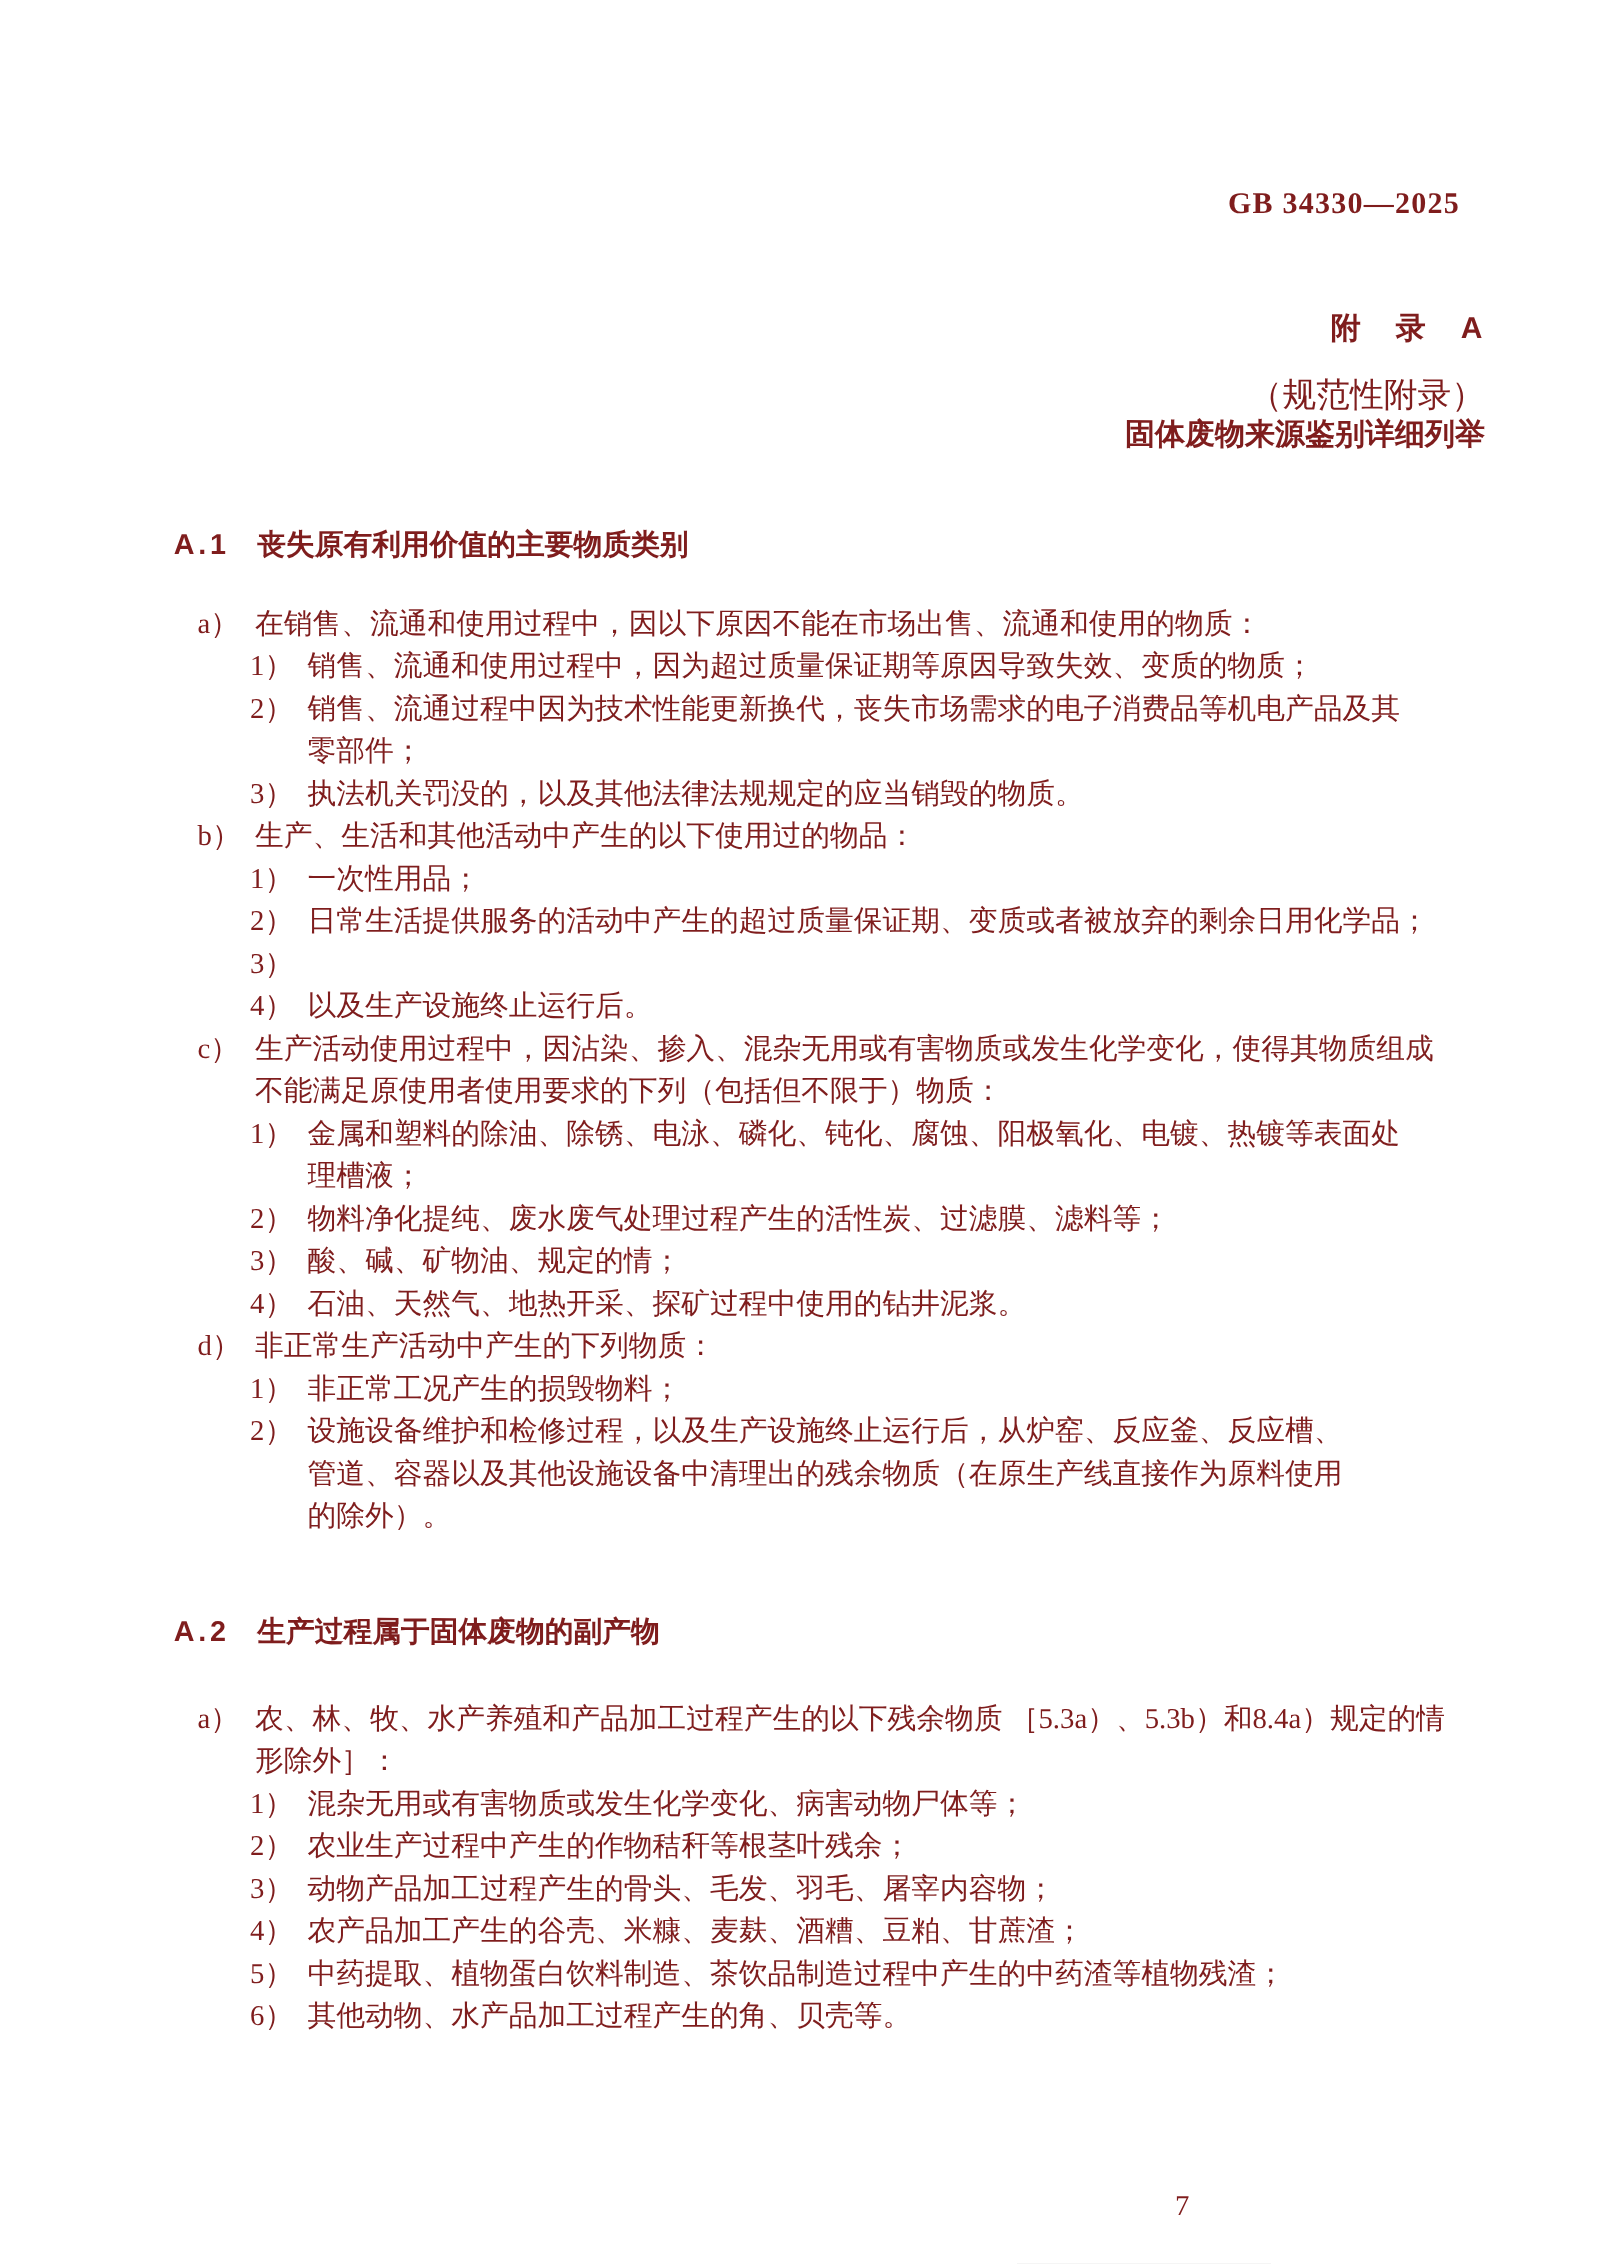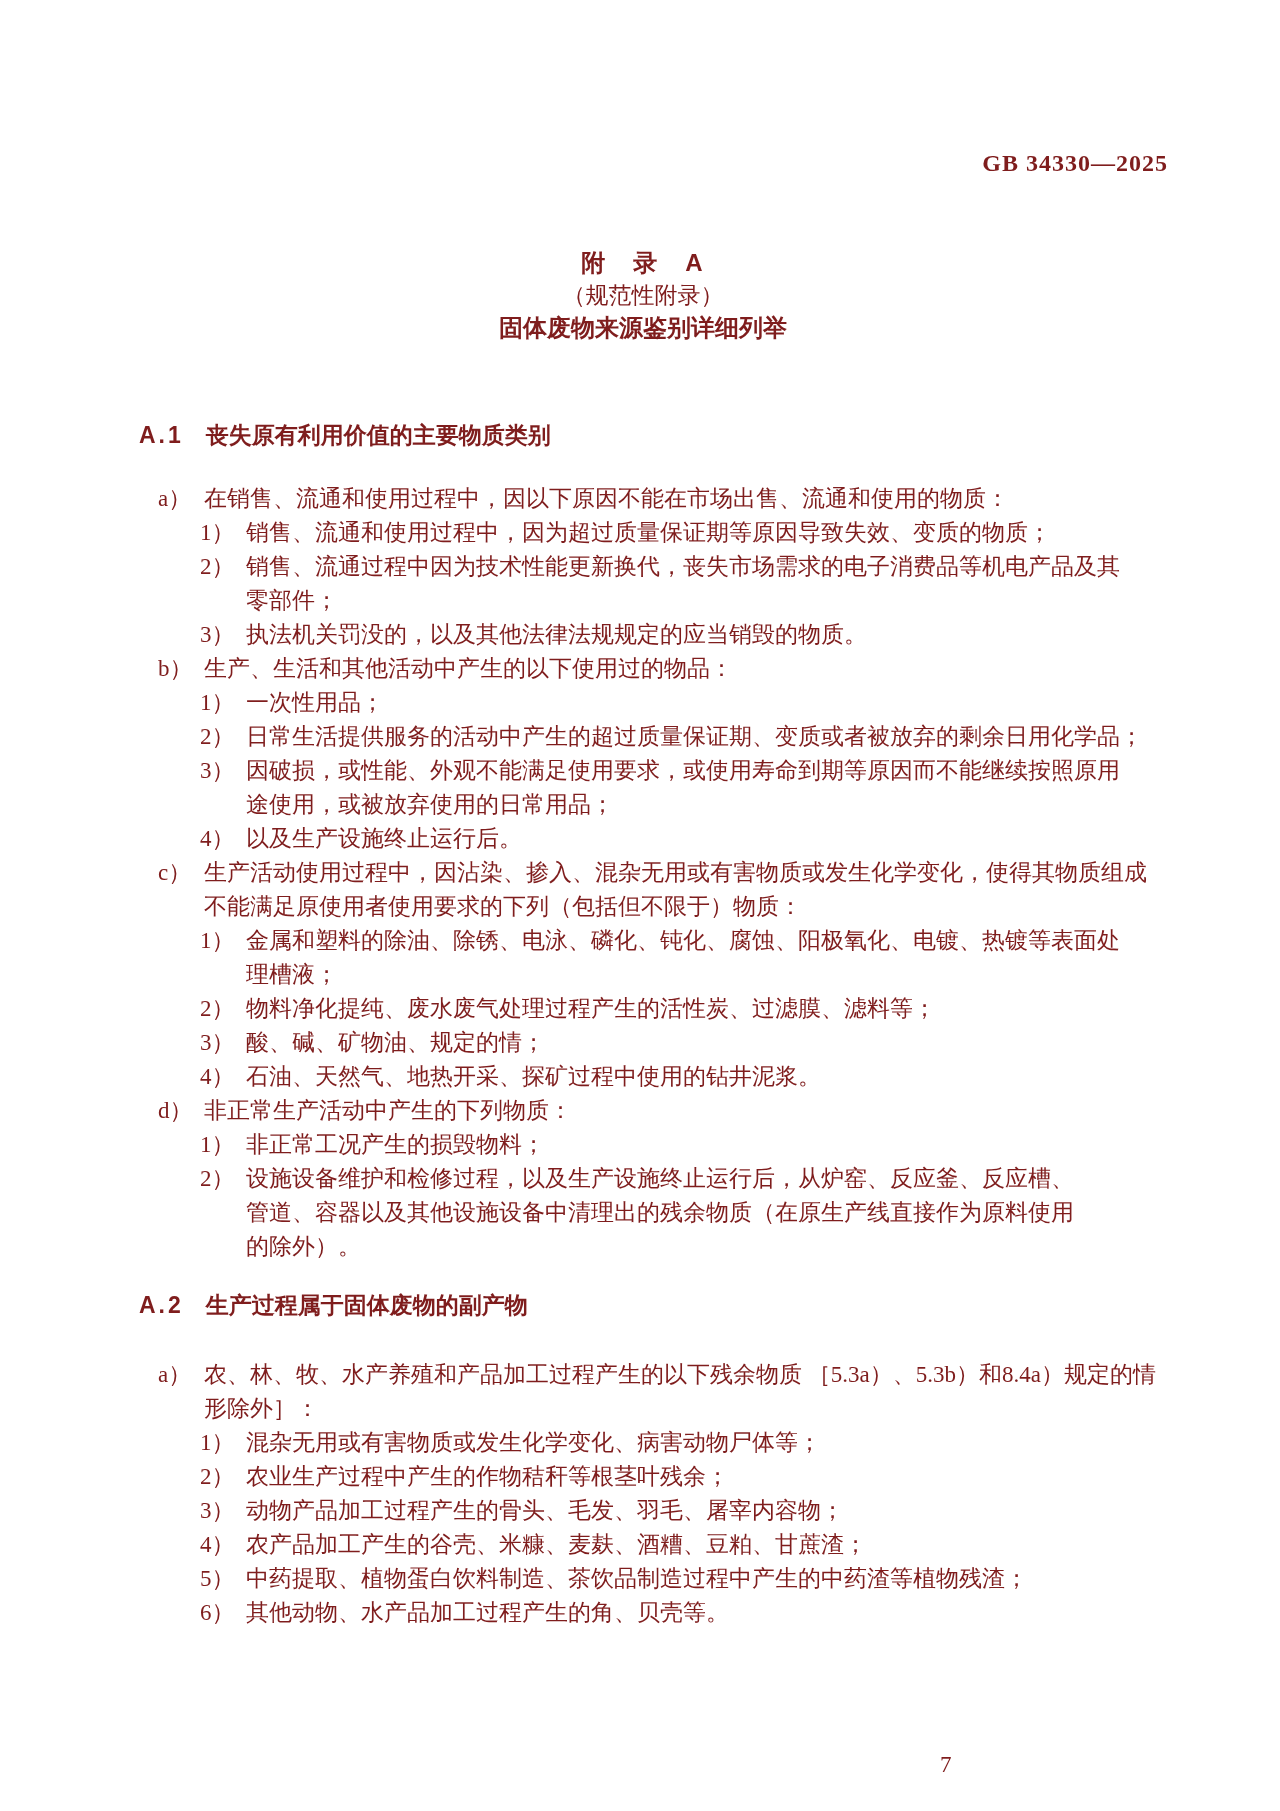--- a/index.html
+++ b/index.html
@@ -11,27 +11,27 @@
     color:#7f1d1d;
     font-family:"Liberation Serif","DejaVu Serif",serif;
     overflow:hidden;
   }
   .std-code{
     position:absolute;top:150px;left:0;right:112px;
     text-align:right;
     font-weight:bold;font-size:24px;letter-spacing:1px;
     font-family:"Liberation Serif","DejaVu Serif",serif;
   }
-  .title-block{position:absolute;left:115px;width:1056px;top:246px;text-align:center;}
+  .title-block{position:absolute;left:132px;width:1056px;top:246px;text-align:right;}
   .title-line1{
     font-family:"Liberation Sans","DejaVu Sans",sans-serif;
     font-weight:bold;font-size:24px;line-height:34px;letter-spacing:2px;
   }
   .title-line2{
-    font-size:23px;line-height:32px;margin-top:0;
+    font-size:27px;line-height:32px;margin-top:20px;
   }
   .title-line3{
     font-family:"Liberation Sans","DejaVu Sans",sans-serif;
     font-weight:bold;font-size:24px;line-height:32px;
   }
   .section-heading{
     position:absolute;left:115px;width:1056px;
     font-family:"Liberation Sans","DejaVu Sans",sans-serif;
     font-weight:bold;font-size:23px;line-height:30px;margin-left:24px;
   }
@@ -93,22 +93,20 @@
     <div class="row lv2">
         <span class="m">1）</span>
         <span class="t">一次性用品；</span>
       </div>
     <div class="row lv2">
         <span class="m">2）</span>
         <span class="t">日常生活提供服务的活动中产生的超过质量保证期、变质或者被放弃的剩余日用化学品；</span>
       </div>
     <div class="row lv2">
         <span class="m">3）</span>
-        <span class="t">因破损，或性能、外观不能满足使用要求，或使用寿命到期等原因而不能继续按照原用
-途使用，或被放弃使用的日常用品；</span>
       </div>
     <div class="row lv2">
         <span class="m">4）</span>
         <span class="t">以及生产设施终止运行后。</span>
       </div>
     <div class="row lv1">
         <span class="m">c）</span>
         <span class="t">生产活动使用过程中，因沾染、掺入、混杂无用或有害物质或发生化学变化，使得其物质组成
 不能满足原使用者使用要求的下列（包括但不限于）物质：</span>
       </div>

